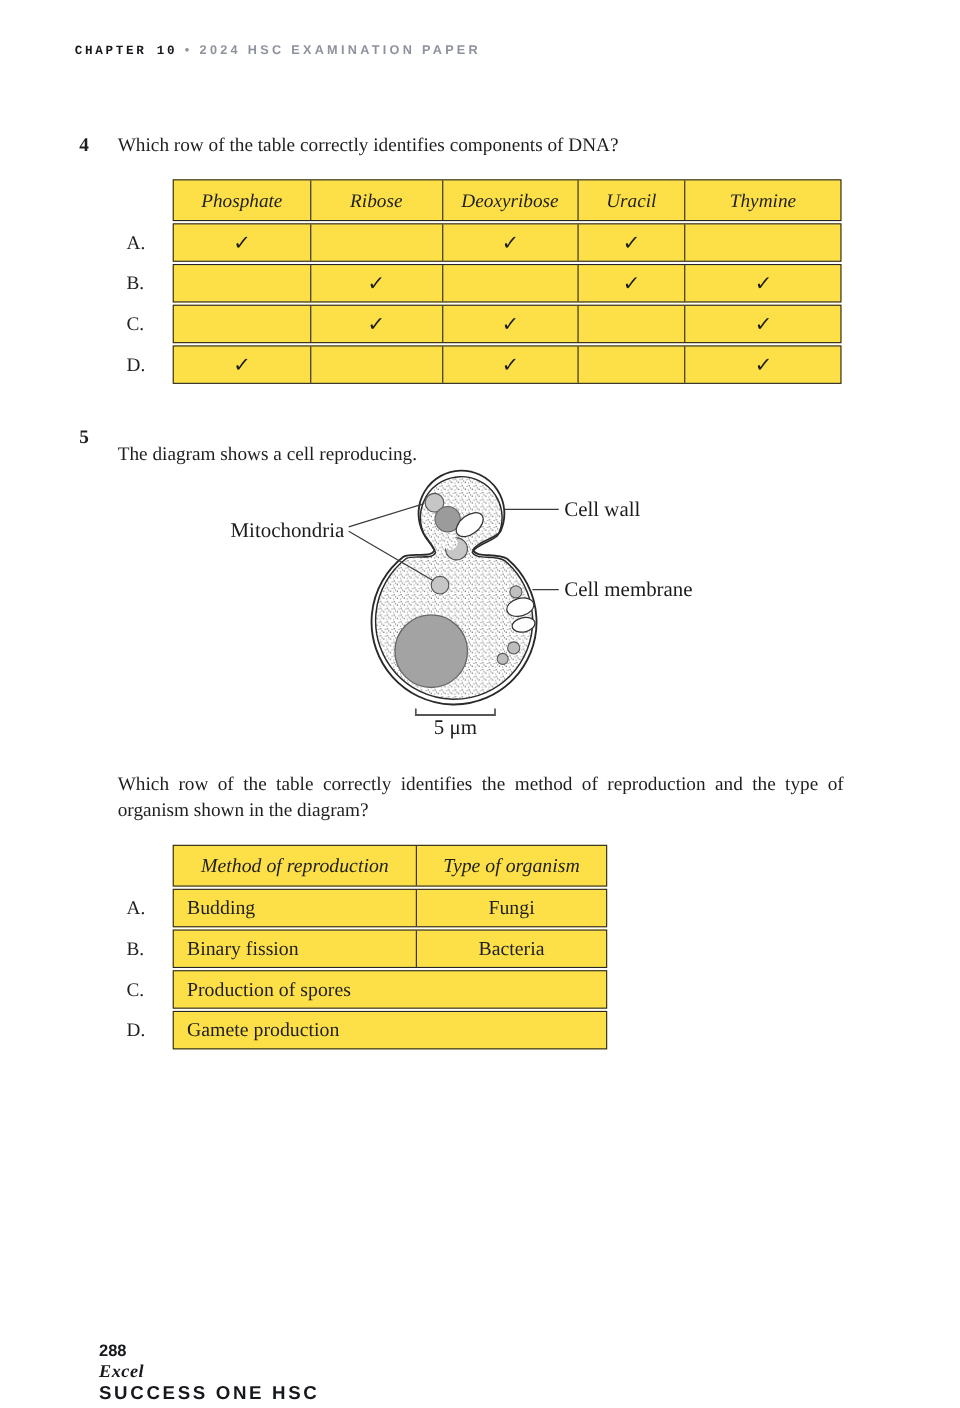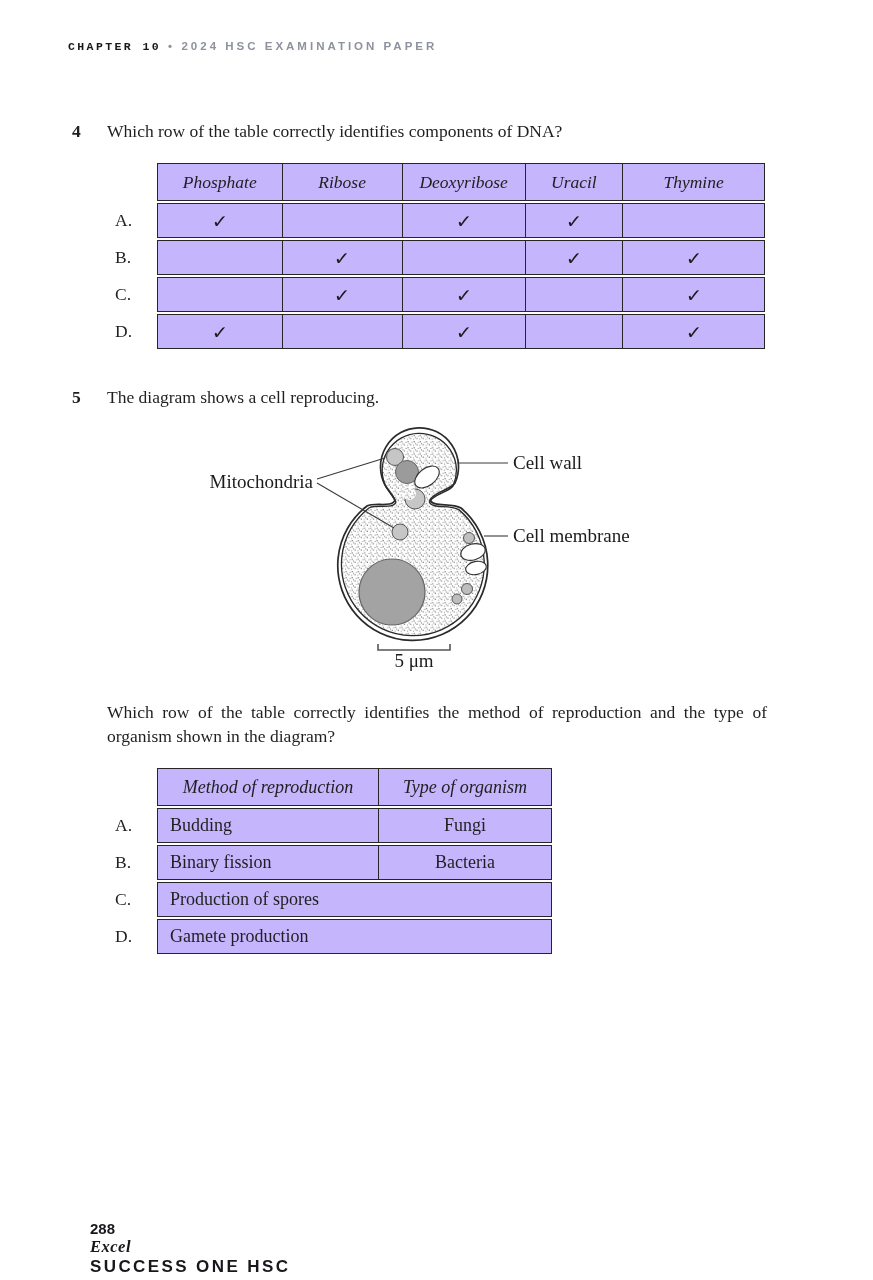--- a/index.html
+++ b/index.html
@@ -25,21 +25,21 @@
 
   
   .qnum{position:absolute;left:72px;font-size:17.5px;font-weight:bold;}
   .qtext{position:absolute;left:107px;font-size:17.5px;}
   .prompt{position:absolute;left:107px;width:660px;font-size:17.5px;line-height:23.5px;text-align:justify;}
 
   
   .opt-table{position:absolute;left:115px;}
   .opt-row{display:flex;align-items:stretch;margin-bottom:2px;}
   .letter{width:42px;display:flex;align-items:center;font-size:17.5px;}
-  .rowbox{flex:1;display:flex;border:1.7px solid #262626;background:#c4b5fd;}
+  .rowbox{flex:1;display:flex;border:1.7px solid #262626;background:#fde047;}
   .cell{display:flex;align-items:center;justify-content:center;border-left:1.5px solid #262626;
         box-sizing:border-box;}
   .cell:first-child{border-left:none;}
   .hdr-row .cell{font-style:italic;font-size:17.5px;}
   .check{font-family:"DejaVu Sans",sans-serif;font-size:19px;font-weight:bold;color:#1c1c1c;
          transform:rotate(2deg);}
 
   
   .t1{top:163px;width:650px;}
   .t1 .rowbox{height:33px;}
@@ -159,21 +159,21 @@
             <span class="check"></span>
           </div>
         <div class="cell c5">
             <span class="check">✓</span>
           </div>
       </div>
     </div>
   </div>
 
   <div class="qnum" style="top:387px;">5</div>
-  <div class="qtext" style="top:387px;">The diagram shows a cell reproducing.</div>
+  <div class="qtext" style="top:402px;">The diagram shows a cell reproducing.</div>
 
   <div class="diagram">
     <svg width="430" height="252" viewBox="0 0 430 252">
       <defs>
         <pattern id="stip" width="6.5" height="6.5" patternUnits="userSpaceOnUse">
           <circle cx="1.1" cy="1.6" r="0.62" fill="#565656"></circle>
           <circle cx="4.0" cy="4.9" r="0.62" fill="#565656"></circle>
           <circle cx="5.6" cy="2.1" r="0.55" fill="#565656"></circle>
           <circle cx="2.4" cy="3.6" r="0.5" fill="#565656"></circle>
           <circle cx="0.6" cy="5.6" r="0.5" fill="#565656"></circle>

